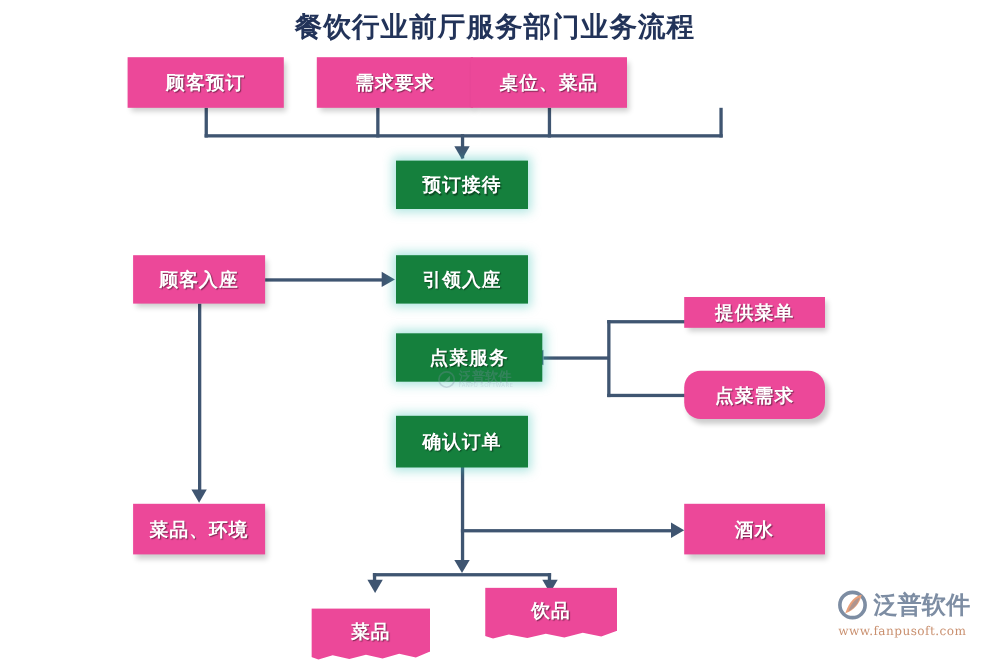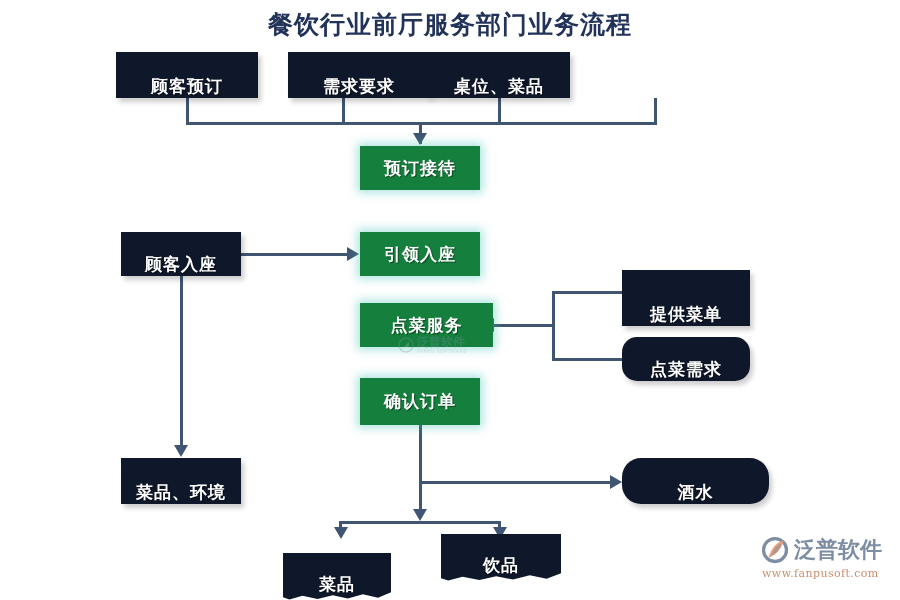--- a/index.html
+++ b/index.html
@@ -43,23 +43,22 @@
     font-family: "DejaVu Serif", "Liberation Serif", serif;
     font-weight: bold;
     font-size: 17px;
     color: #ffffff;
     text-shadow: 1px 1px 1px rgba(0,0,0,0.45);
     white-space: nowrap;
     letter-spacing: 1px;
     z-index: 4;
   }
   .node.gray {
-    background: #0f172a;
+    background: #ec4899;
     box-shadow: 3px 4px 5px rgba(0,0,0,0.20);
-    align-items: flex-end;
   }
   .node.teal {
     background: #15803d;
     box-shadow: 0 0 9px 3px rgba(51,191,178,0.40);
   }
   
   .node.torn {
     box-shadow: 3px 4px 5px rgba(0,0,0,0.20);
     clip-path: polygon(
       0% 0%, 100% 0%, 100% 82%,
@@ -201,21 +200,21 @@
     <span>引领入座</span>
   </div>
 
   <div class="ln v" style="left:180px; top:276px; height:172px;"></div>
   <div class="arrow down" style="left:174px; top:445px;"></div>
 
   <div class="node teal" style="left:360px; top:303px; width:133px; height:44px;">
     <span>点菜服务</span>
   </div>
 
-  <div class="node gray" style="left:622px; top:270px; width:128px; height:56px;">
+  <div class="node gray" style="left:622px; top:270px; width:128px; height:28px;">
     <span>提供菜单</span>
   </div>
   <div class="node gray" style="left:622px; top:337px; width:128px; height:44px;border-radius:15px;">
     <span>点菜需求</span>
   </div>
 
   <div class="ln h" style="left:552px; top:291px; width:72px;"></div>
   <div class="ln h" style="left:552px; top:358px; width:72px;"></div>
   <div class="ln v" style="left:552px; top:291px; height:70px;"></div>
   <div class="ln h" style="left:494px; top:324px; width:60px;"></div>
@@ -235,21 +234,21 @@
   <div class="ln h" style="left:339px; top:521px; width:162px;"></div>
   <div class="ln v" style="left:339px; top:521px; height:10px;"></div>
   <div class="ln v" style="left:498px; top:521px; height:10px;"></div>
   <div class="arrow down" style="left:334px; top:527px;"></div>
   <div class="arrow down" style="left:493px; top:527px;"></div>
 
   <div class="node gray" style="left:121px; top:458px; width:120px; height:46px;">
     <span>菜品、环境</span>
   </div>
 
-  <div class="node gray" style="left:622px; top:458px; width:147px; height:46px;border-radius:19px;">
+  <div class="node gray" style="left:622px; top:458px; width:128px; height:46px;">
     <span>酒水</span>
   </div>
 
   <div class="node gray torn" style="left:283px; top:553px; width:108px; height:48px;">
     <span style="margin-bottom:5px;">菜品</span>
   </div>
 
   <div class="node gray torn" style="left:441px; top:534px; width:120px; height:48px;">
     <span style="margin-bottom:5px;">饮品</span>
   </div>

